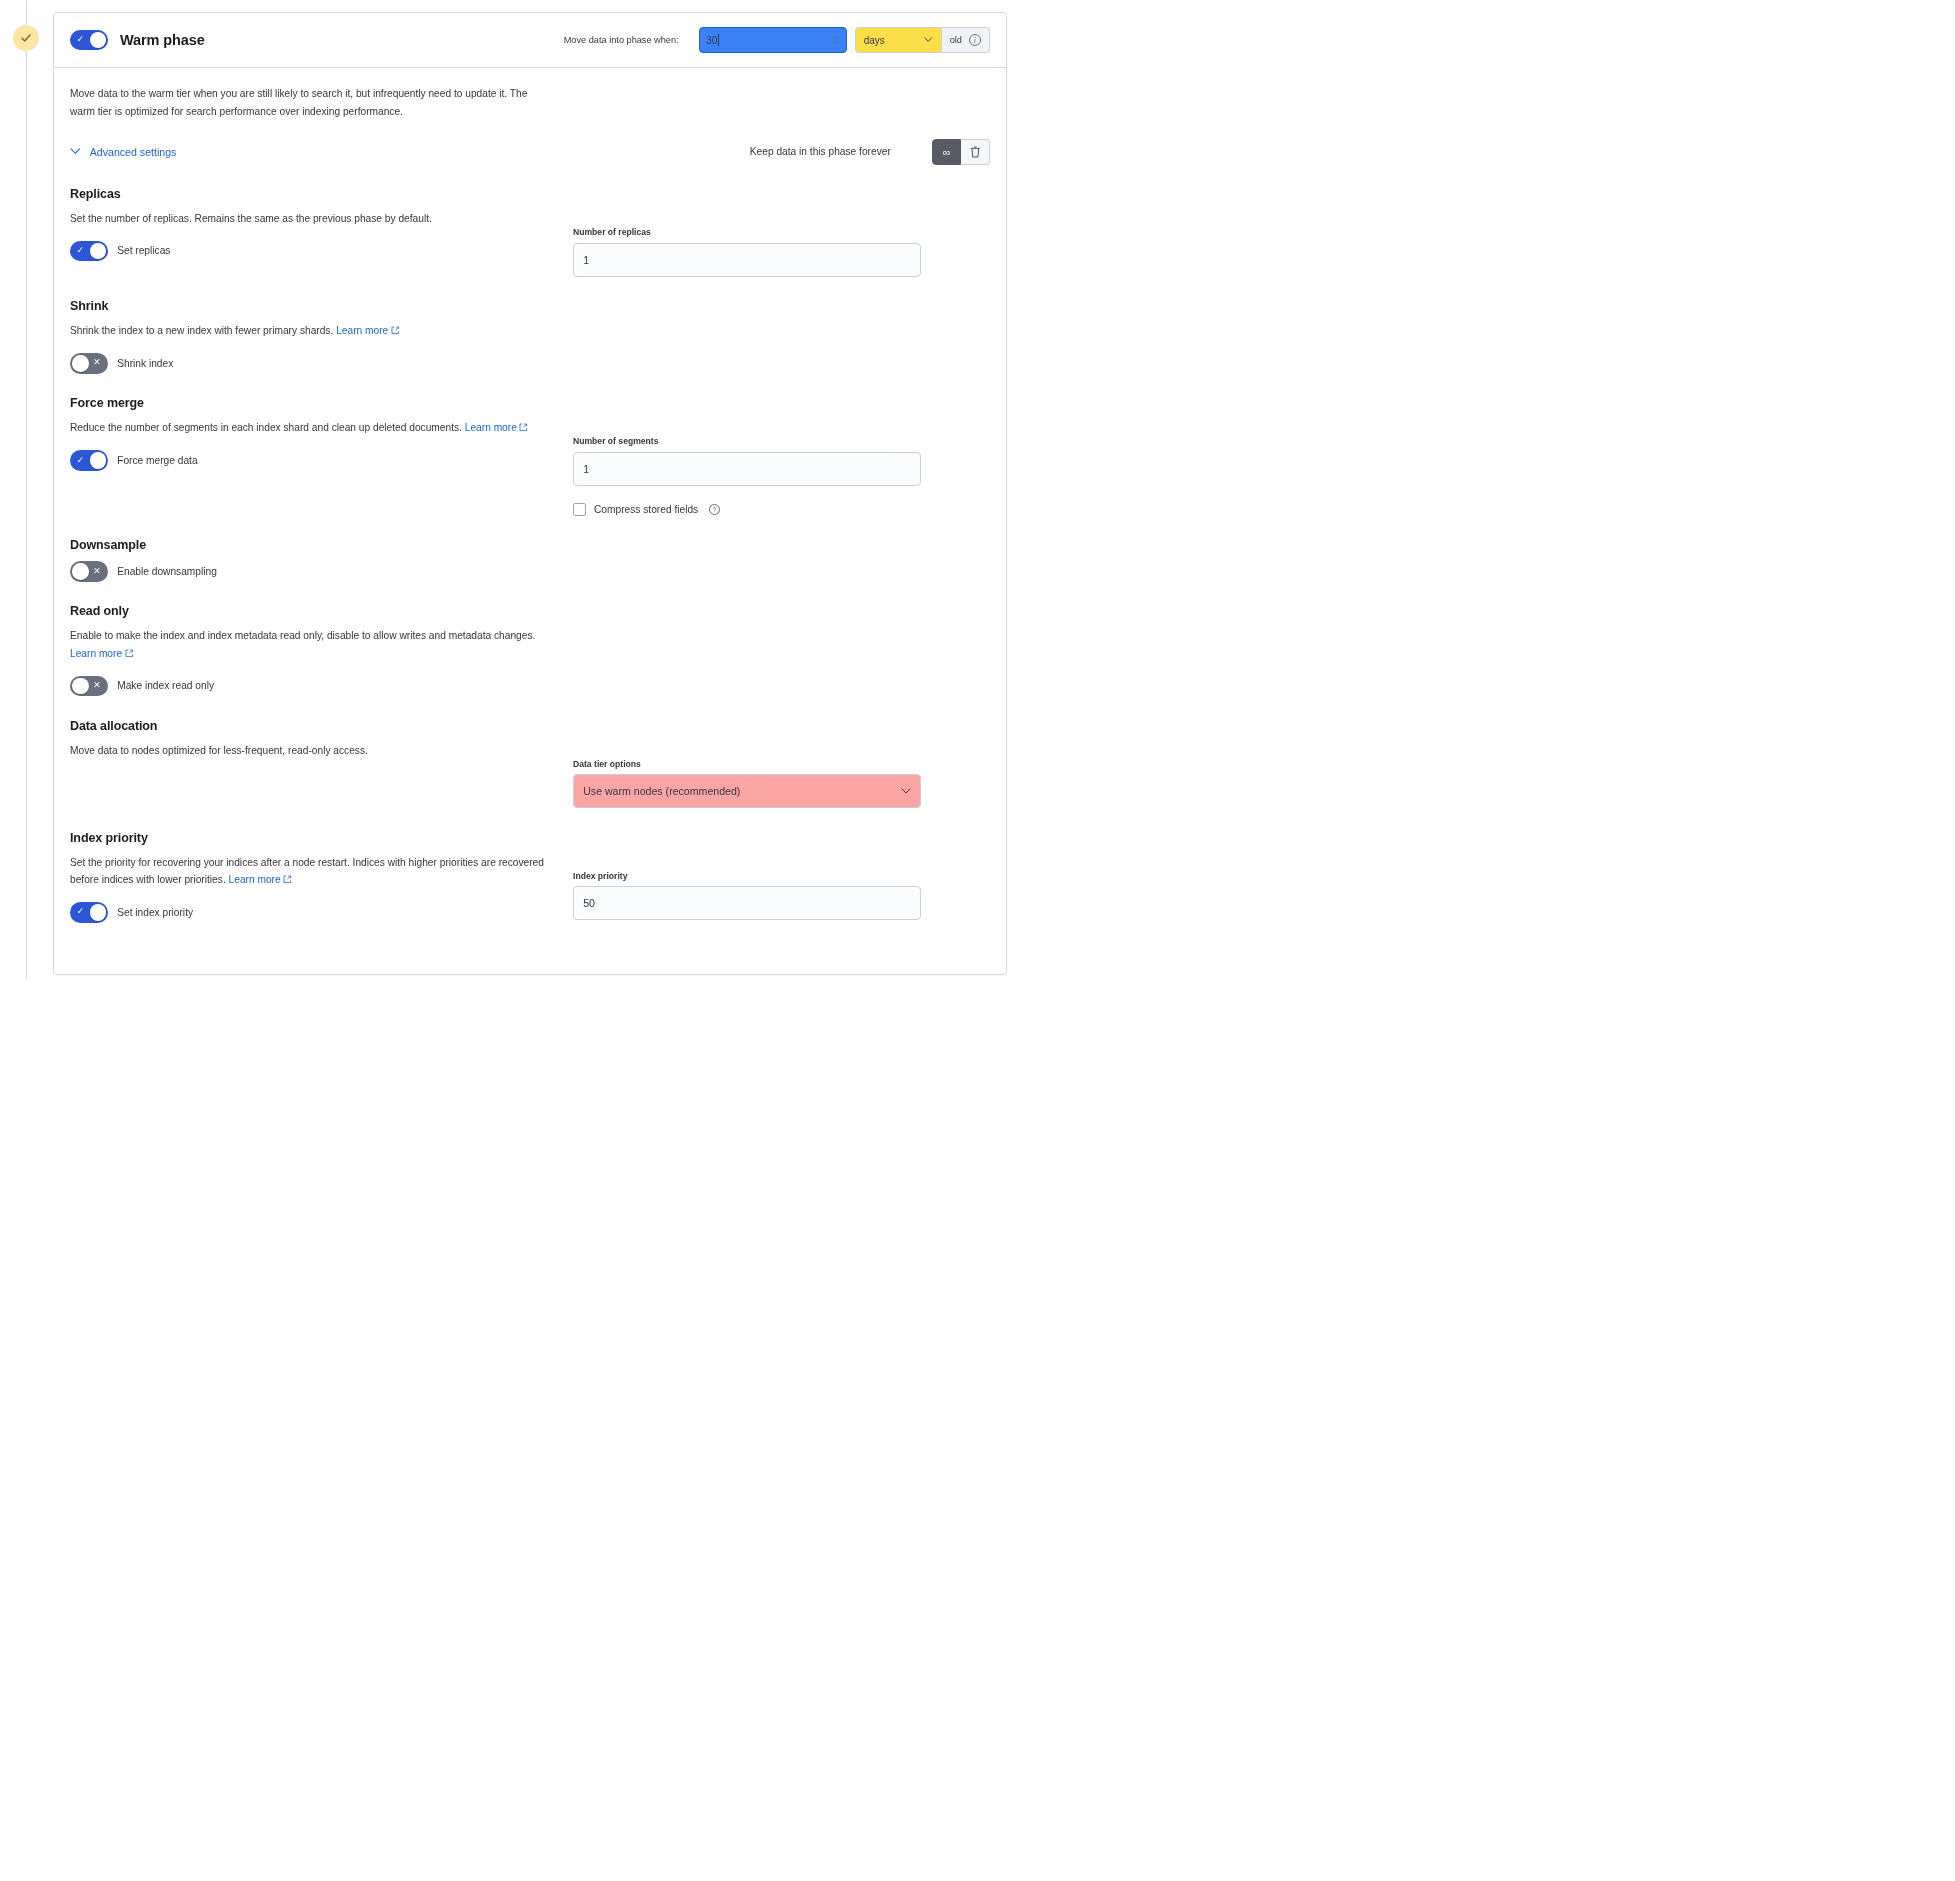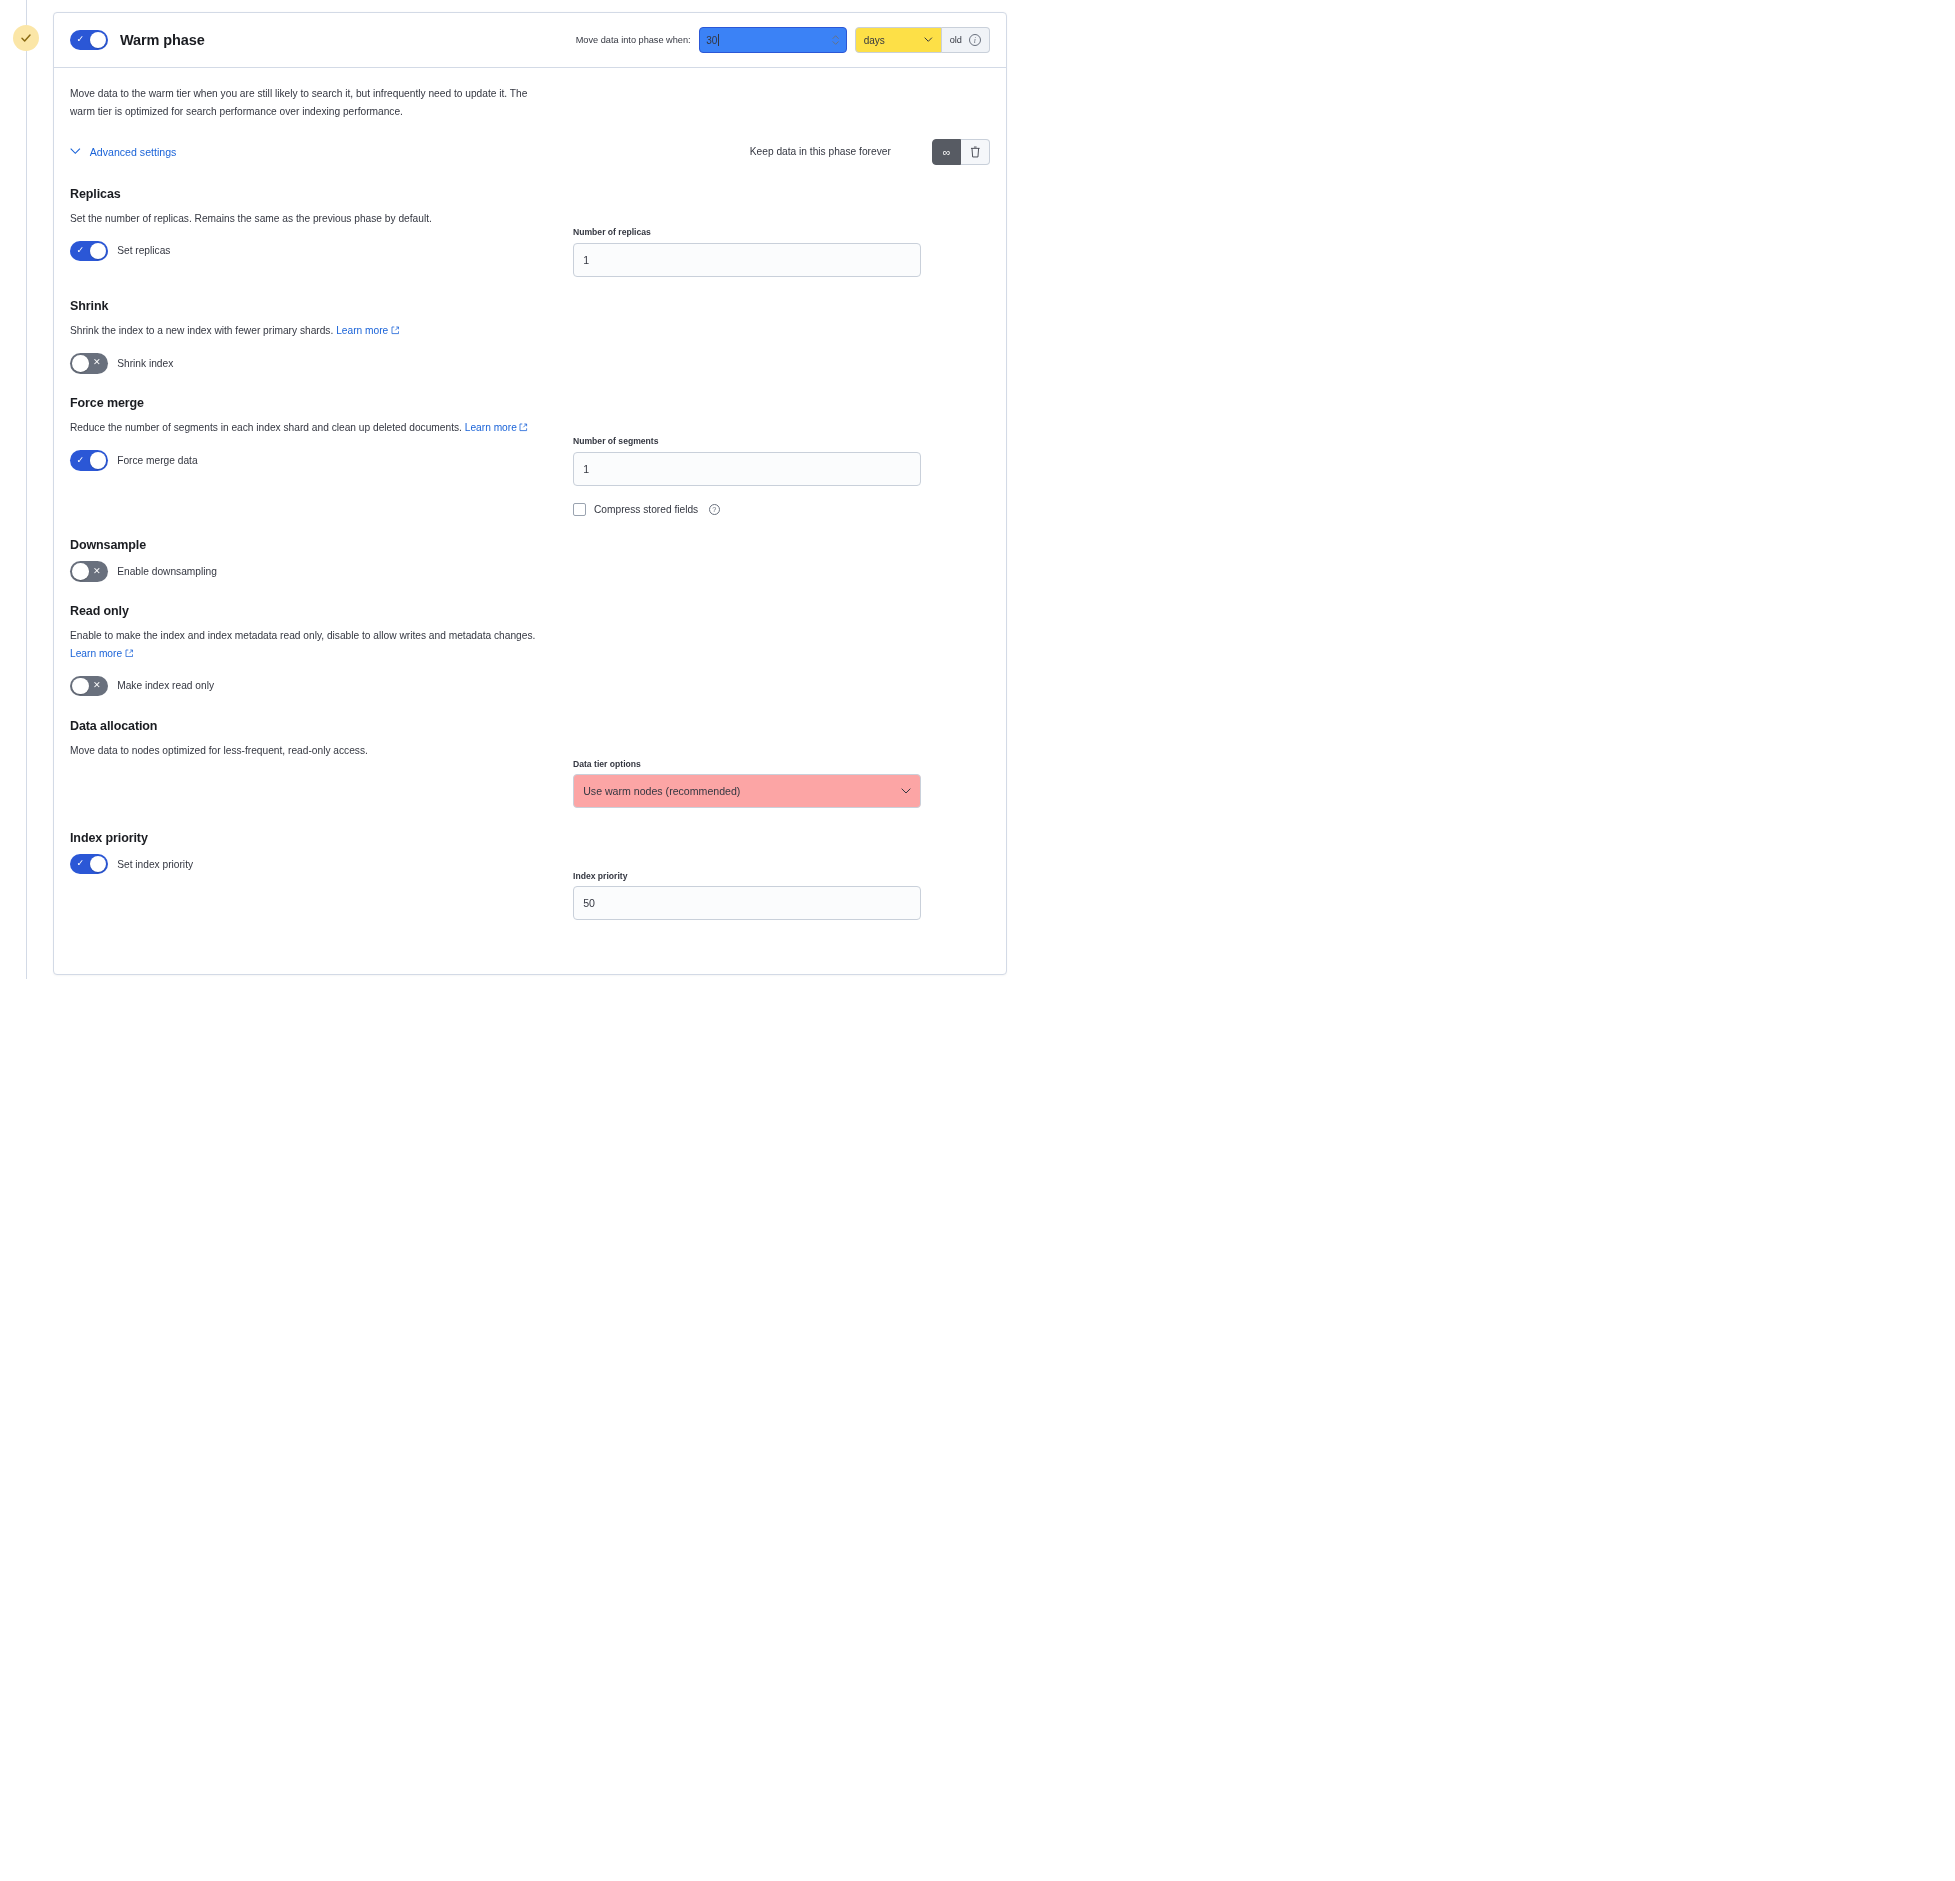--- a/index.html
+++ b/index.html
@@ -71,21 +71,21 @@
     letter-spacing: -0.1px;
   }
   .header-right {
     margin-left: auto;
     display: flex;
     align-items: center;
   }
   .move-label {
     font-size: 9.2px;
     color: #343741;
-    margin-right: 8px;
+    margin-right: 20px;
   }
 
   
   .switch {
     width: 38px; height: 20.5px;
     border-radius: 10.6px;
     position: relative;
     flex: none;
     cursor: pointer;
     display: inline-block;
@@ -535,20 +535,26 @@
             <svg class="chev" width="10" height="6" viewBox="0 0 15 9">
                 <path d="M1 1 L7.5 7.5 L14 1" fill="none" stroke="#343741" stroke-width="1.5"></path>
               </svg>
           </div>
         </div>
       </div>
 
       <div class="section">
         <div class="sec-left">
           <h3 class="sec-title">Index priority</h3>
+          <div class="sec-desc">
+            <span>Set the priority for recovering your indices after a node restart. Indices with higher priorities are recovered before indices with lower priorities.</span>
+            <a class="inline-link">Learn more</a><span class="ext"><svg width="8.6" height="8.6" viewBox="0 0 13 13">
+                  <path d="M5 1.5 H1.5 V11.5 H11.5 V8 M8 1.5 H11.5 V5 M11.5 1.5 L6.5 6.5" fill="none" stroke="#1a63d8" stroke-width="1.2"></path>
+                </svg></span>
+          </div>
           <div class="toggle-row">
             <div class="switch on">
               <span class="mark">✓</span>
               <span class="knob"></span>
             </div>
             <span class="toggle-label">Set index priority</span>
           </div>
         </div>
         <div class="sec-right">
           <div class="field-label">Index priority</div>

